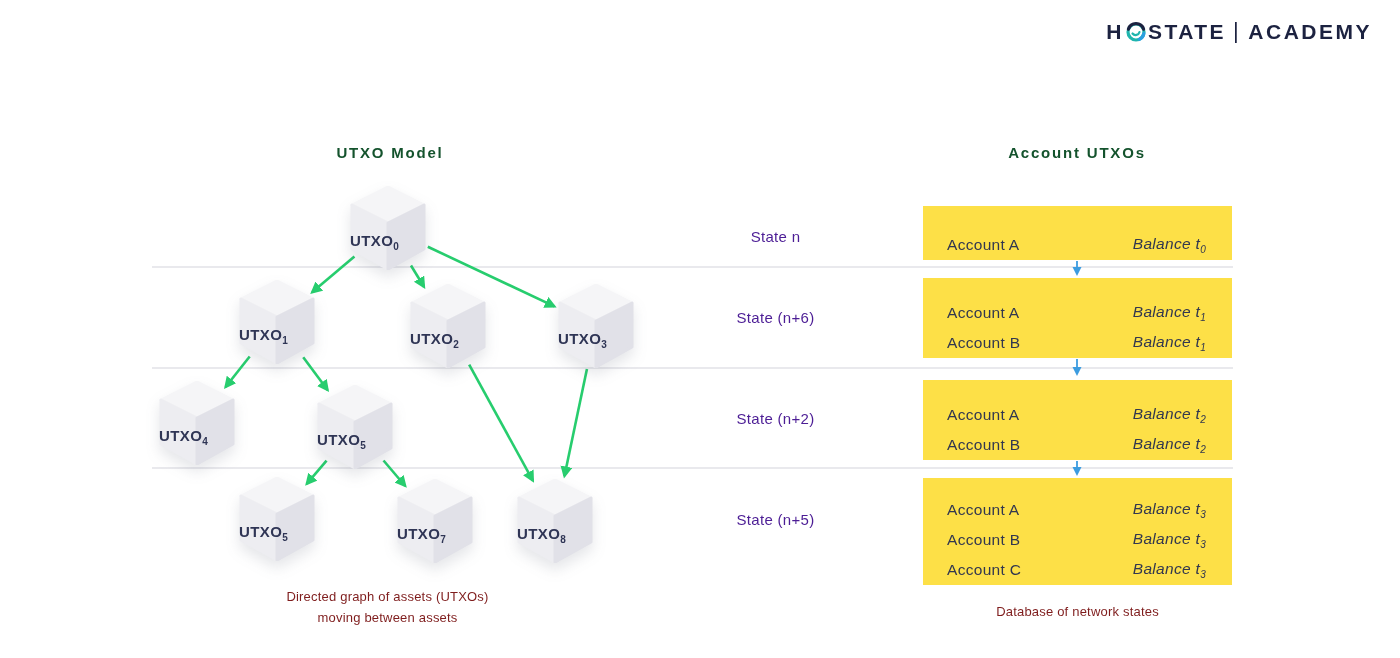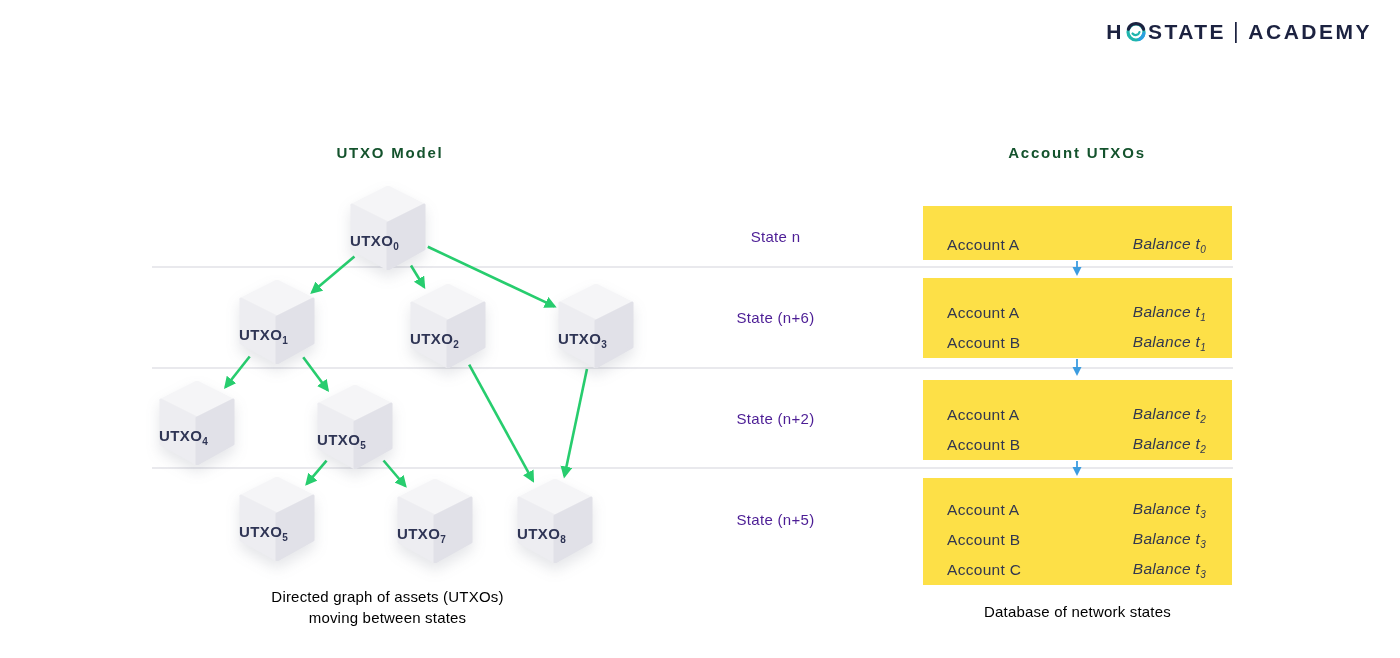--- a/index.html
+++ b/index.html
@@ -47,21 +47,21 @@
   .acct-block{
     position:absolute;left:923px;width:309px;background:#fde047;z-index:2;
     display:flex;flex-direction:column;justify-content:flex-end;box-sizing:border-box;
     padding:0 26px 0 24px;
   }
   .acct-row{display:flex;justify-content:space-between;align-items:center;height:30px;
     font-size:15.5px;color:#32374f;letter-spacing:0.3px;}
   .acct-row .balance{font-style:italic;}
   .acct-row .balance sub{font-size:10px;font-style:italic;}
   
-  .caption{position:absolute;text-align:center;font-size:15px;line-height:21px;color:#000000;letter-spacing:0.2px;z-index:2;}
+  .caption{position:absolute;text-align:center;font-size:13px;line-height:21px;color:#7f1d1d;letter-spacing:0.2px;z-index:2;}
   .caption-left{left:205px;width:365px;top:586px;}
   .caption-right{left:900px;width:355px;top:601px;}
 </style>
 </head>
 <body>
 
 <div class="stage">
 
   <div class="logo">
     <span>H</span>
@@ -231,17 +231,17 @@
         </div>
         <div class="acct-row">
           <span class="acct-name">Account C</span>
           <span class="balance">Balance t<sub>3</sub></span>
         </div>
       </div>
     </div>
 
   <div class="caption caption-left">
     <div>Directed graph of assets (UTXOs)</div>
-    <div>moving between states</div>
+    <div>moving between assets</div>
   </div>
   <div class="caption caption-right">Database of network states</div>
 
 </div>
 
 </body></html>

